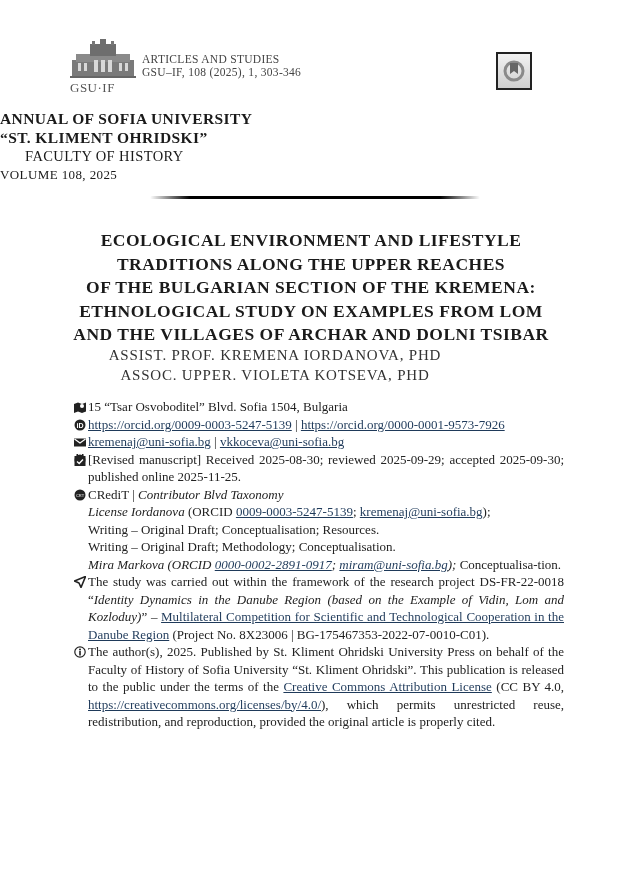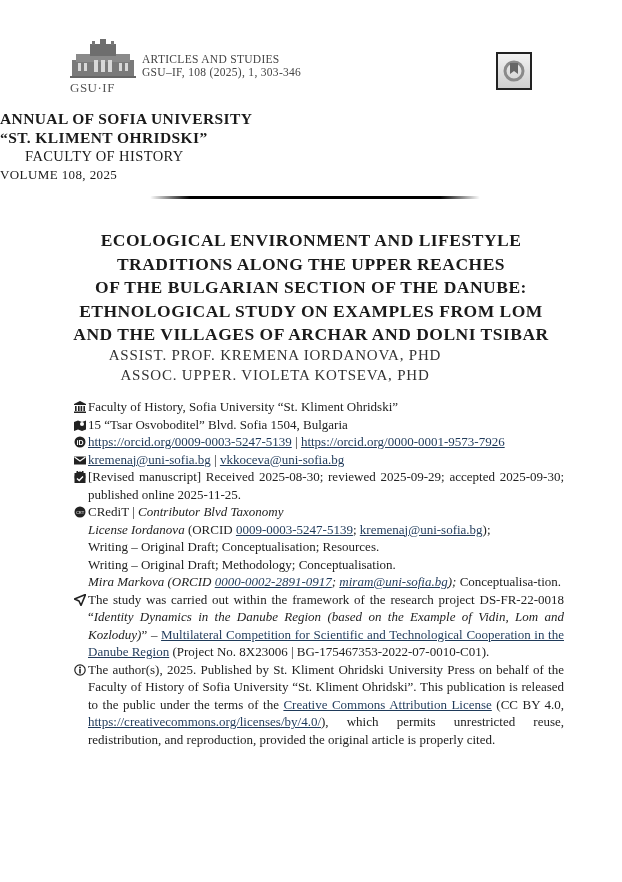--- a/index.html
+++ b/index.html
@@ -104,45 +104,32 @@
   <div class="l2">“ST. KLIMENT OHRIDSKI”</div>
   <div class="l3">FACULTY OF HISTORY</div>
   <div class="l4">VOLUME 108, 2025</div>
 </div>
 
 <div class="divider"></div>
 
 <div class="title">
   <div>ECOLOGICAL ENVIRONMENT AND LIFESTYLE</div>
   <div>TRADITIONS ALONG THE UPPER REACHES</div>
-  <div>OF THE BULGARIAN SECTION OF THE DANUBE:</div>
+  <div>OF THE BULGARIAN SECTION OF THE KREMENA:</div>
   <div>ETHNOLOGICAL STUDY ON EXAMPLES FROM LOM</div>
   <div>AND THE VILLAGES OF ARCHAR AND DOLNI TSIBAR</div>
 </div>
 
 <div class="authors">
   <div>ASSIST. PROF. KREMENA IORDANOVA, PHD</div>
   <div>ASSOC. UPPER. VIOLETA KOTSEVA, PHD</div>
 </div>
 
 <div class="info">
 
-  <div class="row">
-    <span class="ic">
-      <svg width="12" height="12" viewBox="0 0 12 12">
-          <path d="M6 0 L12 3 V4 H0 V3 Z" fill="#222"></path>
-          <rect x="1" y="5" width="1.6" height="5" fill="#222"></rect>
-          <rect x="4" y="5" width="1.6" height="5" fill="#222"></rect>
-          <rect x="6.6" y="5" width="1.6" height="5" fill="#222"></rect>
-          <rect x="9.4" y="5" width="1.6" height="5" fill="#222"></rect>
-          <rect x="0" y="10.5" width="12" height="1.5" fill="#222"></rect>
-        </svg>
-    </span>
-    <span>Faculty of History, Sofia University “St. Kliment Ohridski”</span>
-  </div>
 
   <div class="row">
     <span class="ic">
       <svg width="12" height="12" viewBox="0 0 12 12">
           <path d="M0 3 L4 1.5 L8 3 L12 1.5 V10.5 L8 12 L4 10.5 L0 12 Z" fill="#222"></path>
           <circle cx="8" cy="5" r="2" fill="#fff"></circle>
         </svg>
     </span>
     <span>15 “Tsar Osvoboditel” Blvd. Sofia 1504, Bulgaria</span>
   </div>

